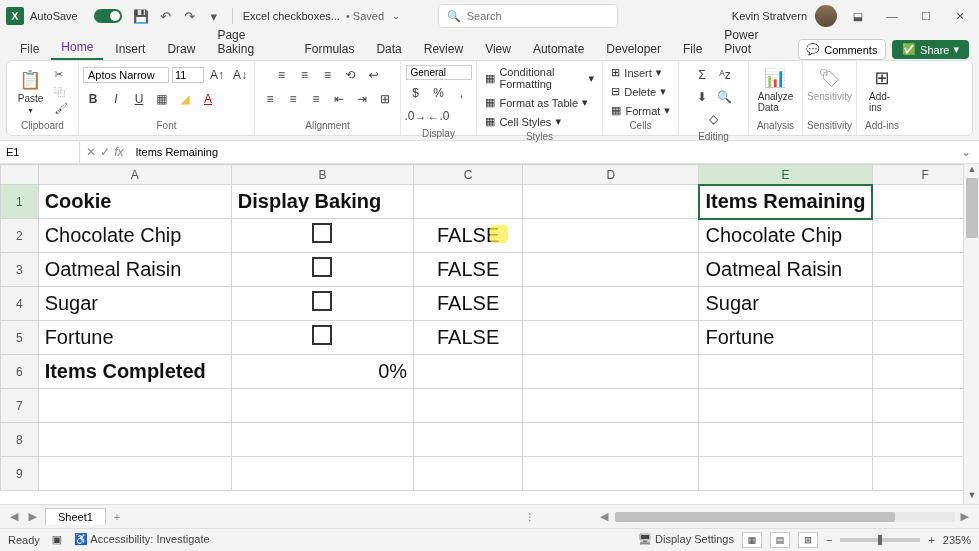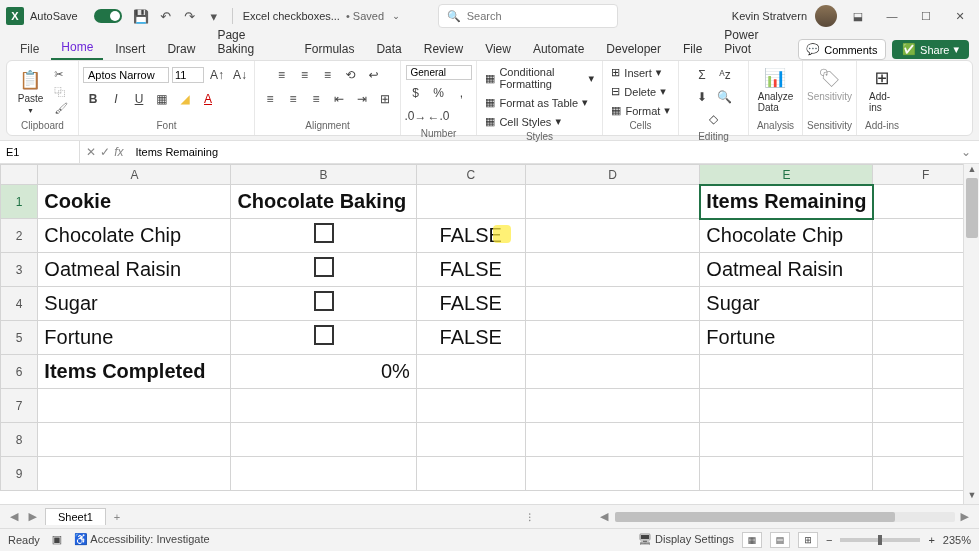--- a/index.html
+++ b/index.html
@@ -194,21 +194,21 @@
       <div class="font-row">
         <div class="fmt-btn">$</div>
         <div class="fmt-btn">%</div>
         <div class="fmt-btn">,</div>
       </div>
       <div class="font-row">
         <div class="fmt-btn">.0→</div>
         <div class="fmt-btn">←.0</div>
       </div>
     </div>
-    <div class="label">Number</div>
+    <div class="label">Display</div>
   </div>
   <div class="ribbon-group" style="width:126px;">
     <div class="content vert-stack" style="align-items:flex-start;">
       <div class="menu-item">▦ <span>Conditional Formatting</span> ▾</div>
       <div class="menu-item">▦ <span>Format as Table</span> ▾</div>
       <div class="menu-item">▦ <span>Cell Styles</span> ▾</div>
     </div>
     <div class="label">Styles</div>
   </div>
   <div class="ribbon-group" style="width:76px;">
@@ -286,21 +286,21 @@
     <th class="col-hdr">A</th>
     <th class="col-hdr">B</th>
     <th class="col-hdr">C</th>
     <th class="col-hdr">D</th>
     <th class="col-hdr sel">E</th>
     <th class="col-hdr">F</th>
   </tr>
   <tr>
     <th class="row-hdr sel">1</th>
     <td class="cell bold">Cookie</td>
-    <td class="cell bold">Chocolate Baking</td>
+    <td class="cell bold">Display Baking</td>
     <td class="cell"></td>
     <td class="cell"></td>
     <td class="cell bold active-cell">Items Remaining</td>
     <td class="cell"></td>
   </tr>
   <tr>
     <th class="row-hdr">2</th>
     <td class="cell">Chocolate Chip</td>
     <td class="cell center"><span class="checkbox-square"></span></td>
     <td class="cell center" style="position:relative;"><span>FALSE</span><span class="yellow-cursor" style="left:76px;top:6px;"></span></td>

